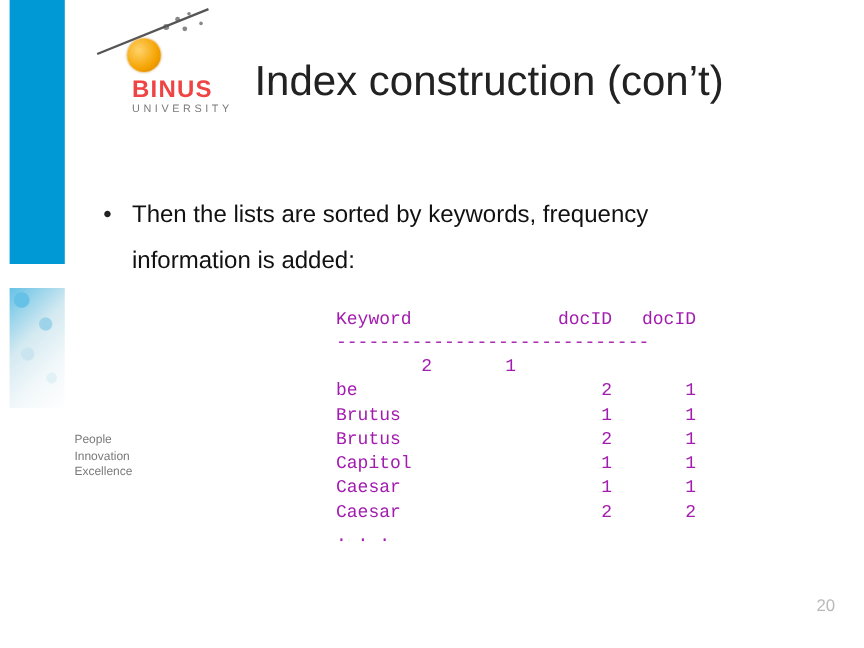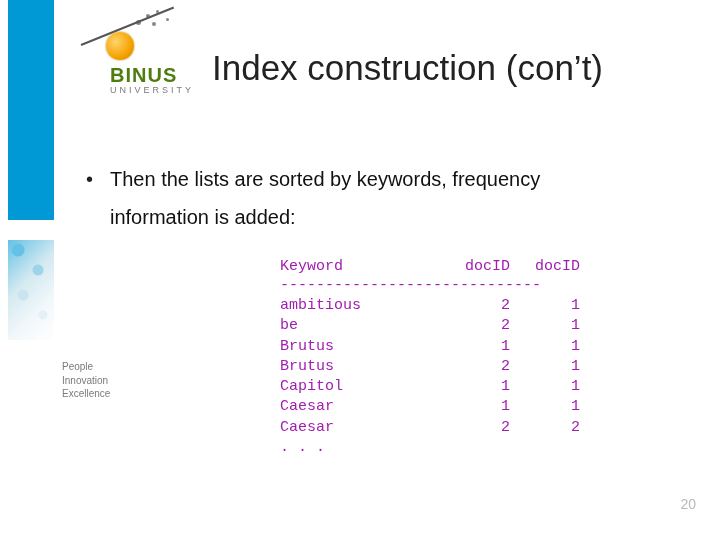--- a/index.html
+++ b/index.html
@@ -18,21 +18,21 @@
   .logo .dots { position: absolute; left: 58px; top: 0; width: 60px; height: 30px; }
   .logo .dots span { position: absolute; border-radius: 50%; background: #888; }
   .logo .d1 { left: 4px; top: 12px; width: 5px; height: 5px; background:#444;}
   .logo .d2 { left: 14px; top: 6px; width: 4px; height: 4px; background:#666;}
   .logo .d3 { left: 24px; top: 2px; width: 3px; height: 3px; background:#888;}
   .logo .d4 { left: 20px; top: 14px; width: 4px; height: 4px; background:#777;}
   .logo .d5 { left: 34px; top: 10px; width: 3px; height: 3px; background:#999;}
   .logo .line { position: absolute; left: 7px; top: 36px; width: 100px; height: 2px; background: #555; transform: rotate(-22deg); transform-origin: left center; }
   .logo .sun { position: absolute; left: 32px; top: 24px; width: 28px; height: 28px; border-radius: 50%; background: radial-gradient(circle at 35% 35%, #ffd36b, #f5a300 60%, #d07f00 100%); box-shadow: 0 0 2px #c07a00; }
   .logo .text { position: absolute; left: 36px; top: 56px; }
-  .logo .brand { font-family: "Arial Black", Arial, sans-serif; font-weight: 900; font-size: 20px; color: #4d7c0f; letter-spacing: 1px; }
+  .logo .brand { font-family: "Arial Black", Arial, sans-serif; font-weight: 900; font-size: 20px; color: #ef4444; letter-spacing: 1px; }
   .logo .sub { font-size: 9px; color: #7a7a7a; letter-spacing: 3px; margin-top: -2px; }
   .title { position: absolute; left: 212px; top: 48px; font-size: 35px; color: #222; }
   .body { position: absolute; left: 82px; top: 160px; right: 40px; font-size: 20px; color: #111; }
   .body ul { list-style: none; padding-left: 28px; }
   .body li { position: relative; line-height: 1.9; }
   .body li::before { content: "•"; position: absolute; left: -24px; top: 0; color: #222; font-size: 20px; }
   .body .cont { margin-left: 0; }
   .table-wrap { position: absolute; left: 280px; top: 258px; width: 300px; font-family: "Courier New", Courier, monospace; font-size: 15px; color: #a21caf; }
   .table-wrap .hdr { display: flex; }
   .table-wrap .hdr .c1 { width: 150px; }
@@ -88,21 +88,20 @@
 
   <div class="table-wrap">
     <div class="hdr">
       <div class="c1">Keyword</div>
       <div class="c2">docID</div>
       <div class="c3">docID</div>
     </div>
     <div class="sep">-----------------------------</div>
 
     <div class="row">
-      <div class="c1">ambitious</div>
       <div class="c2">2</div>
       <div class="c3">1</div>
     </div>
     <div class="row">
       <div class="c1">be</div>
       <div class="c2">2</div>
       <div class="c3">1</div>
     </div>
     <div class="row">
       <div class="c1">Brutus</div>

